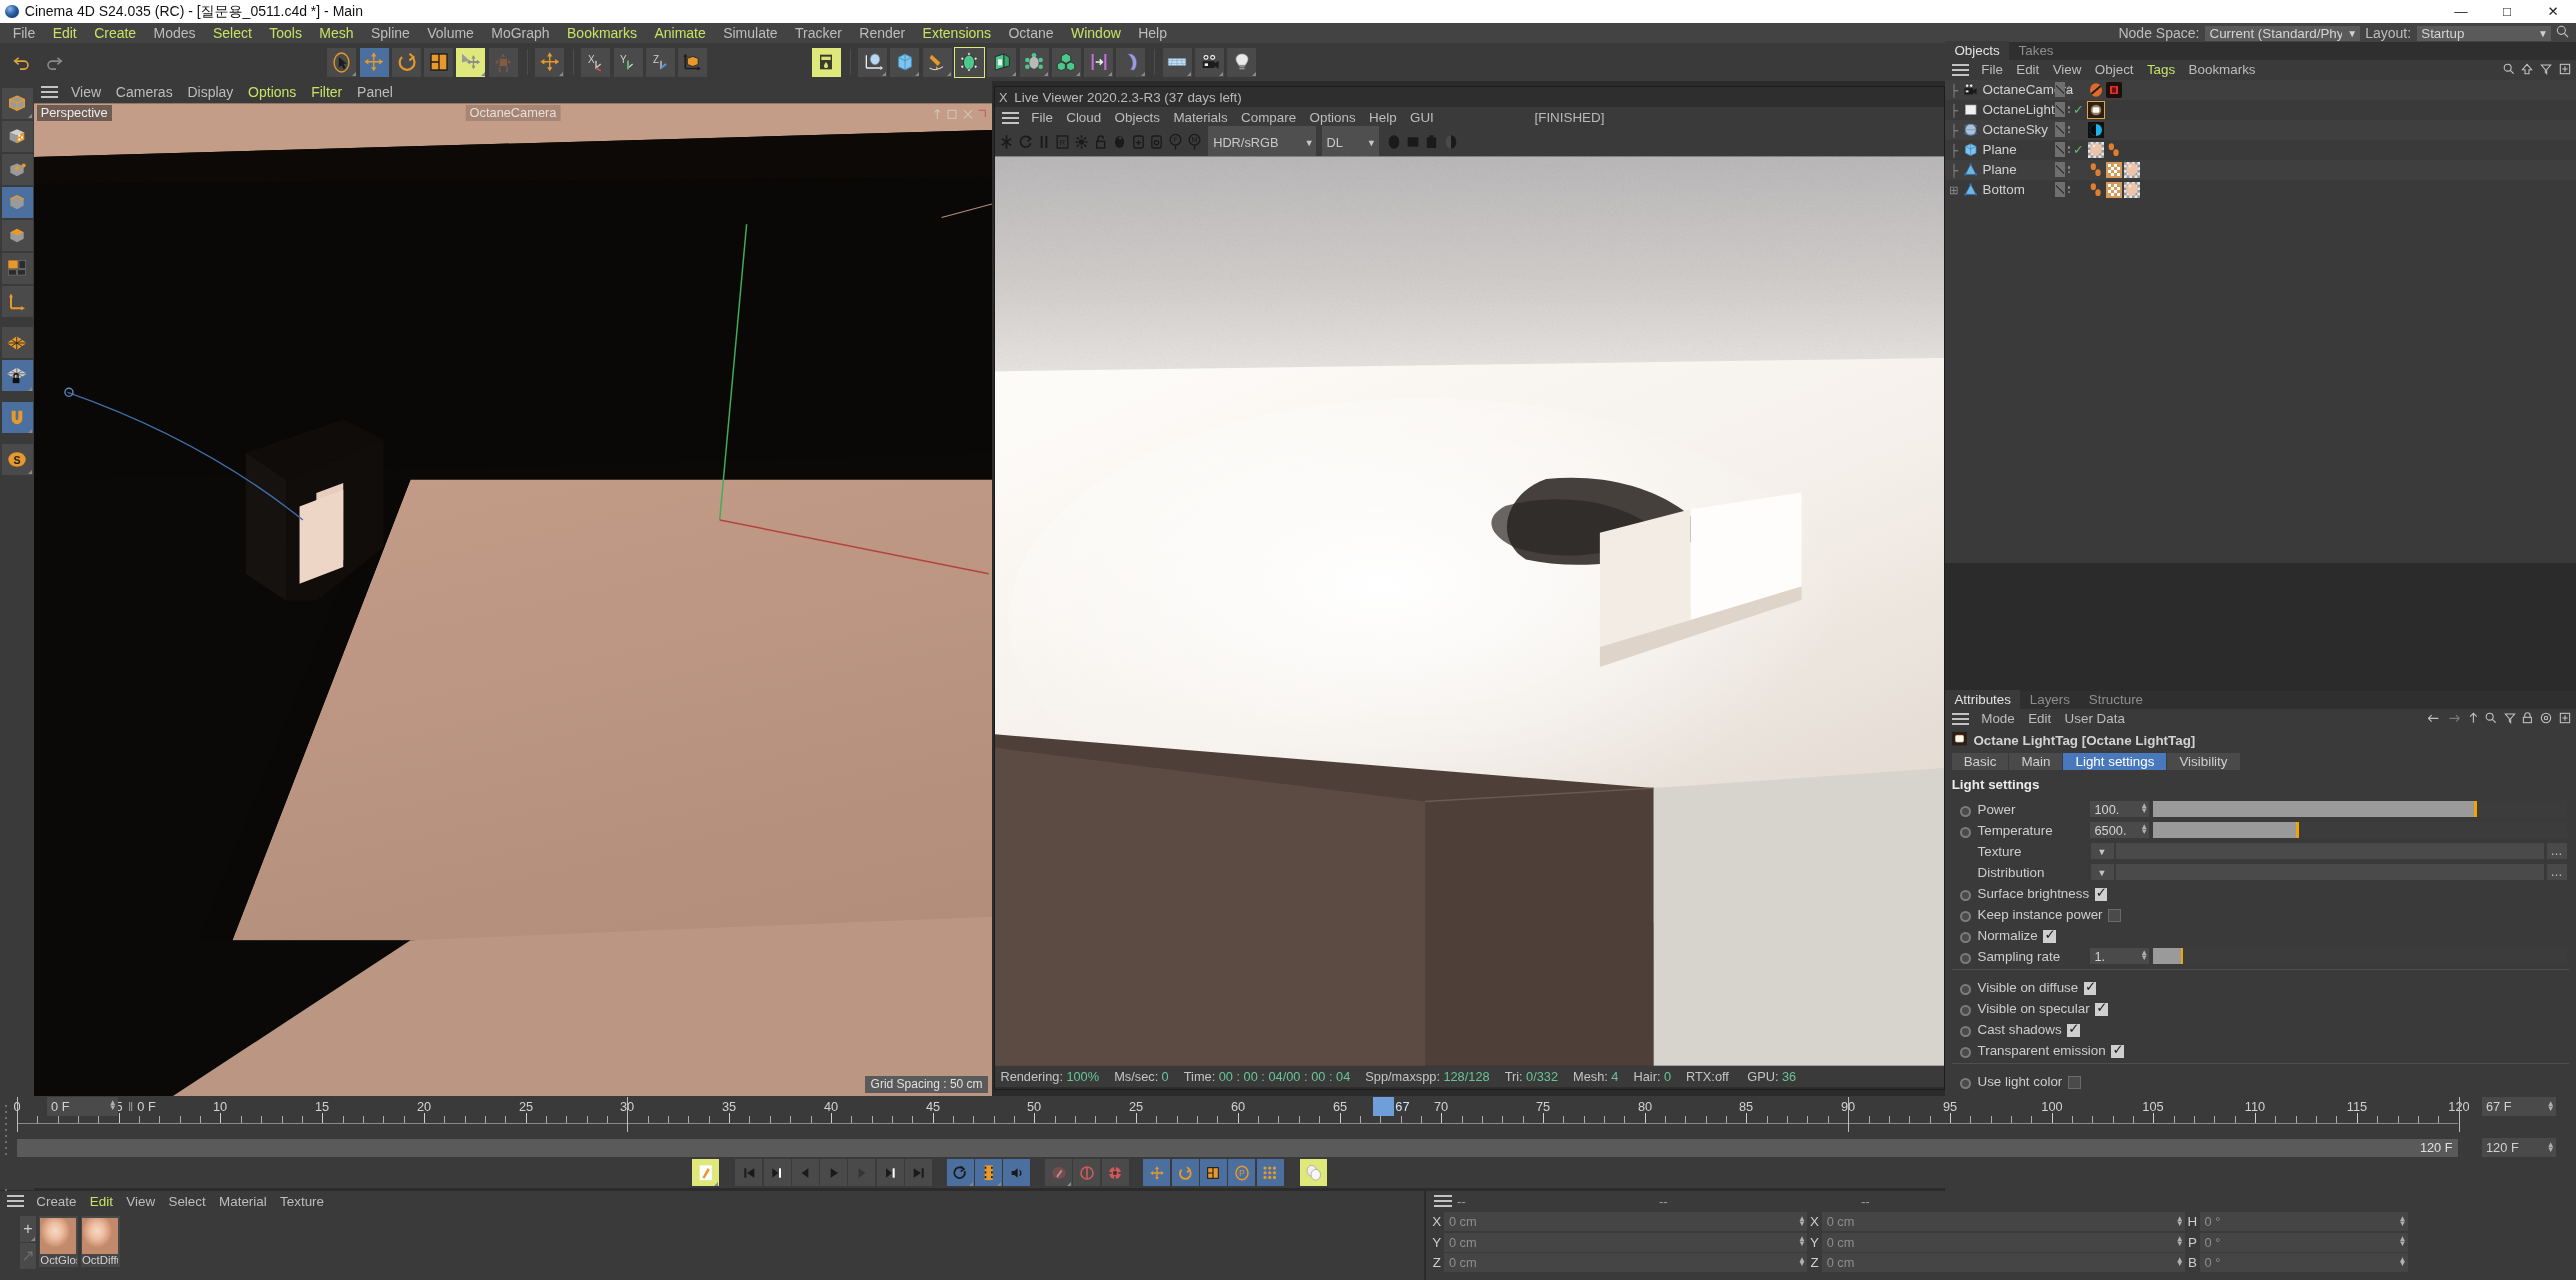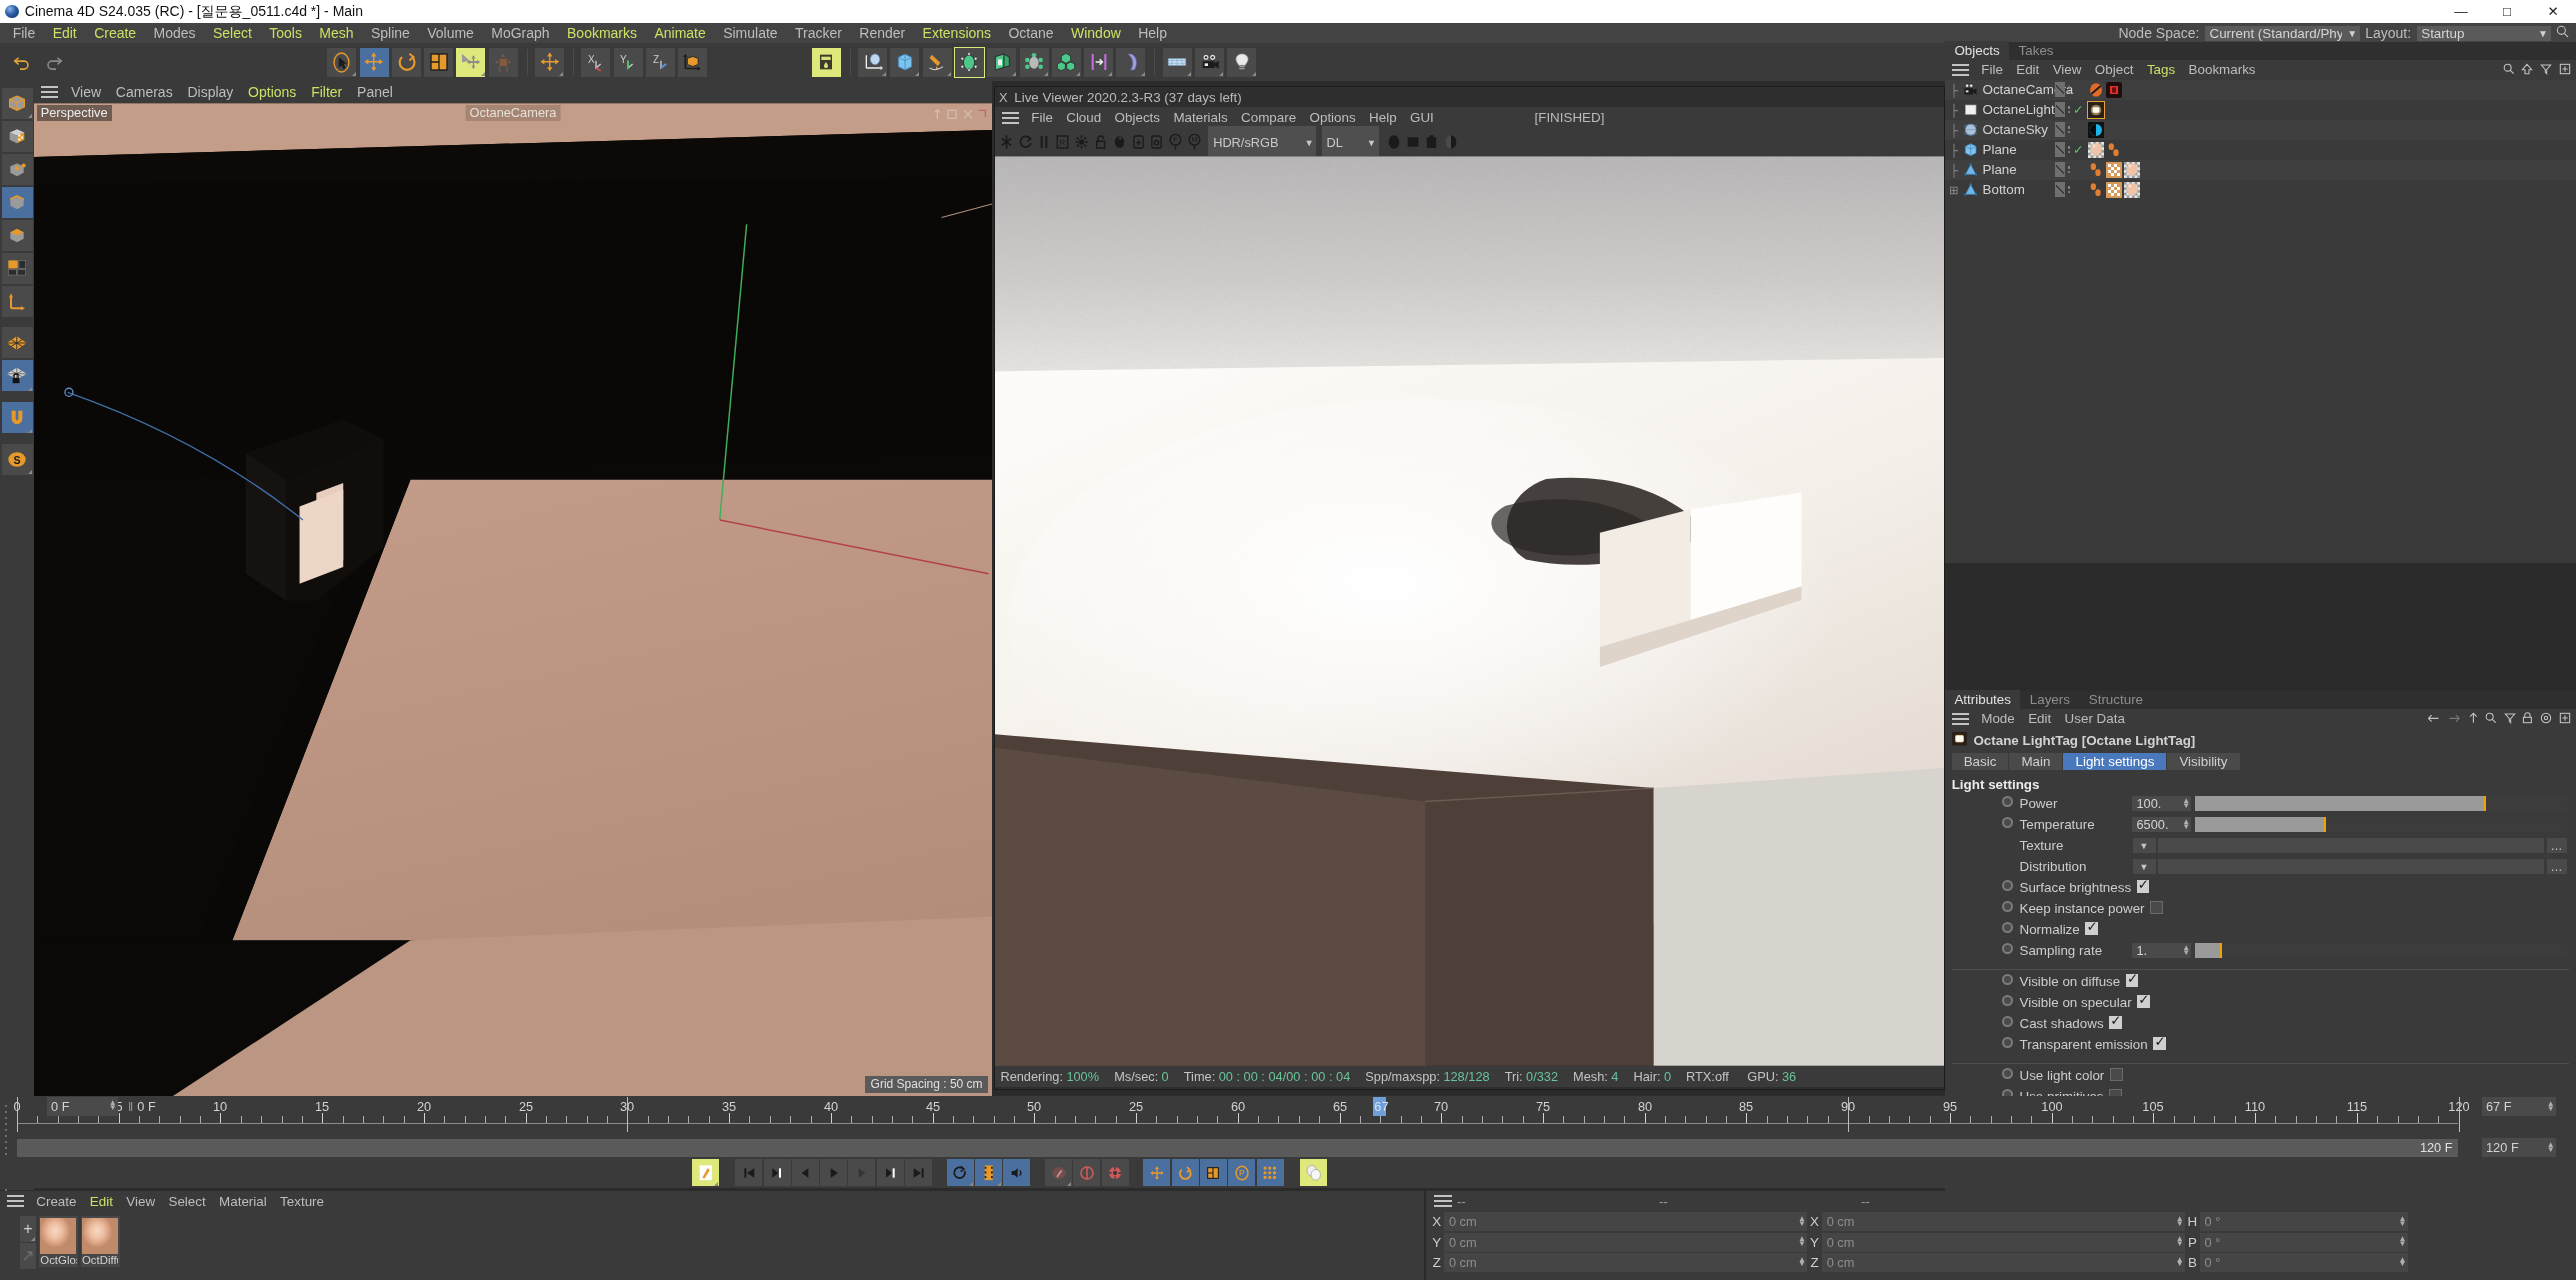--- a/index.html
+++ b/index.html
@@ -142,21 +142,21 @@
 
   
   .attrpanel { position:absolute; left:1945px; top:691px; width:631px; height:501px; background:#3a3a3a; }
   .attr-obj { height:23px; display:flex; align-items:center; padding-left:6.7px; gap:6.7px;font-weight:bold; }
   .attr-obj .t { font-size:13.4px; color:#d2d2d2; }
   .attr-tabs { height:20px; display:flex; align-items:center; padding-left:6.7px; gap:0;}
   .attr-tabs .at { height:17.5px; padding:0 12px; display:flex; align-items:center;
       background:#4a4a4a; font-size:13.4px; color:#cfcfcf; border-right:0.7px solid #3a3a3a;}
   .attr-tabs .at.active { background:#4a78bd; color:#fff; }
   .sect-title { font-size:13.4px; font-weight:bold; color:#eaeaea; padding:5.4px 0 4px 6.7px; }
-  .prow { height:21px; display:flex; align-items:flex-start; padding-left:15px; font-size:13.4px;margin-left:42px; }
+  .prow { height:21px; display:flex; align-items:flex-end; padding-left:15px; font-size:13.4px; }
   .radio { width:10.8px; height:10.8px; border-radius:50%; border:2px solid #7c7c7c; background:#4a4a4a; margin-right:6.7px; flex:none; }
   .plabel { color:#cdcdcd; width:auto; }
   .plabel.w { width:113px; }
   .numfield { width:59px; height:15.5px; background:#4a4a4a; display:flex; align-items:center;
       padding:0 1.3px 0 4px; color:#d4d4d4; font-size:12.8px; position:relative; }
   .numfield .nv { flex:1; }
   .spin { display:flex; flex-direction:column; align-items:center; line-height:4.7px; font-size:8px; color:#b0b0b0; }
   .slider { height:15.5px; background:#3c3c3c; position:relative; flex:1; margin-left:3.4px; }
   .slider .fill { position:absolute; left:0; top:0; height:100%; background:#9a9a9a; }
   .slider .knob { position:absolute; top:0; width:2.7px; height:100%; background:#f0a400; }
@@ -1479,21 +1479,21 @@
         <span class="lab" style="left: 1933px;">95</span>
         <span class="lab" style="left: 2035px;">100</span>
         <span class="lab" style="left: 2136px;">105</span>
         <span class="lab" style="left: 2238px;">110</span>
         <span class="lab" style="left: 2340px;">115</span>
         <span class="lab" style="left: 2442px;">120</span>
         <span class="ph" style="left: 0px;"></span>
         <span class="ph" style="left: 610px;"></span>
         <span class="ph" style="left: 1831px;"></span>
         <span class="ph" style="left: 2442px;"></span>
-        <span class="cursor" style="left: 1356px;"><span>67</span></span>
+        <span class="cursor" style="left: 1356px; padding-left: 21px;"><span>67</span></span>
       </div>
     <div class="tl-bar">
       <span class="endlab">120 F</span>
     </div>
     <div class="tl-field" style="left:47px;top:0.7px;width:71px">
       <span style="flex:1">0 F</span>
       <span class="spin">▲<br>▼</span>
     </div>
     <div class="tl-field" style="left:124px;top:0.7px;width:74px;background:transparent">
       <span style="color:#9a9a9a;margin-right:4px">‖</span>

